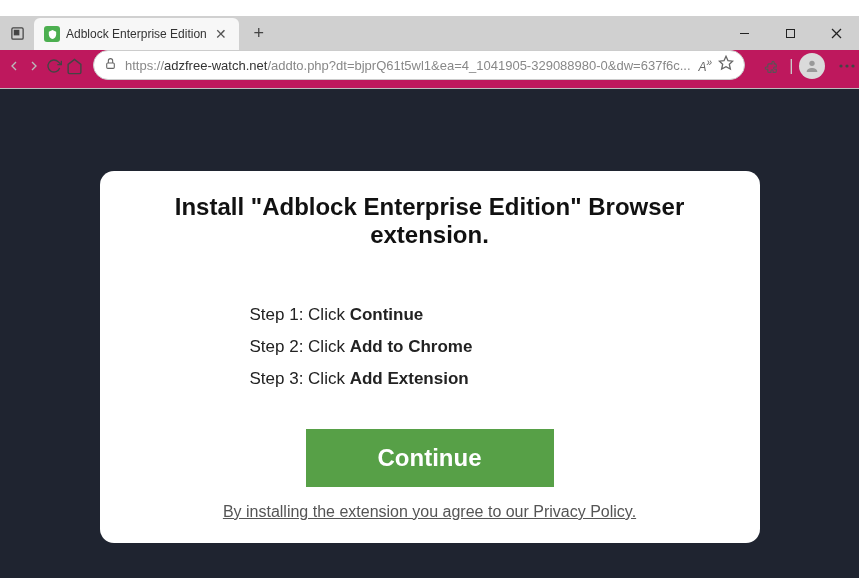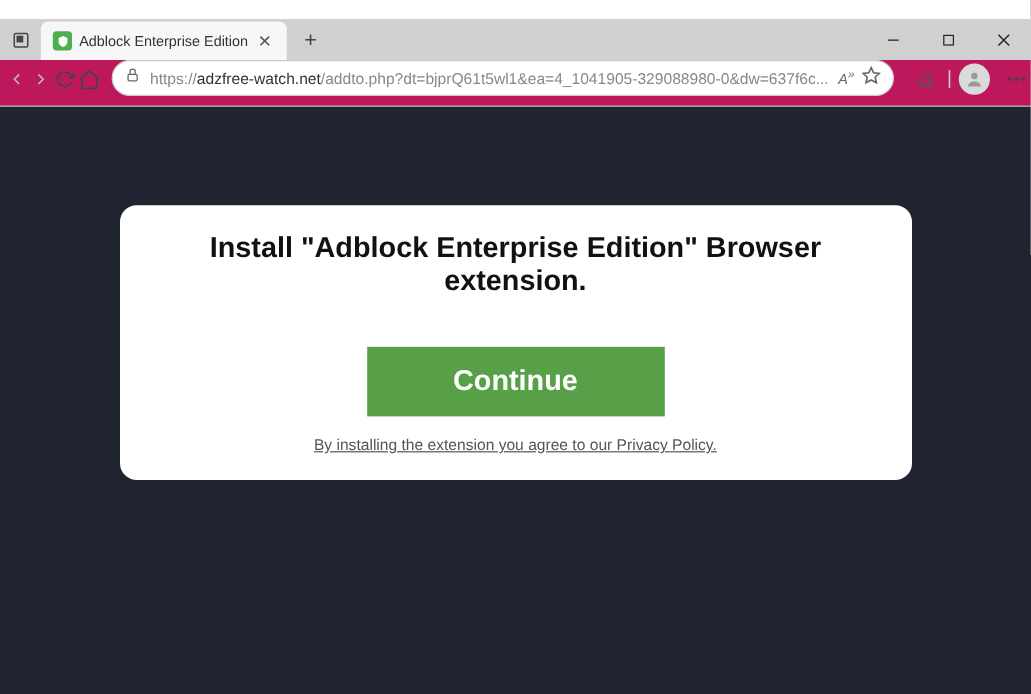--- a/index.html
+++ b/index.html
@@ -29,21 +29,21 @@
     .avatar { width: 26px; height: 26px; border-radius: 50%; background: #dadada; display:flex; align-items:center; justify-content:center; color:#888; margin: 0 4px; }
     
     .page { background: #1f2430; height: 506px; position: relative; padding-top: 82px; }
     .card { background: #fff; width: 660px; margin: 0 auto; border-radius: 14px; padding: 22px 40px 22px 40px; }
     .card h1 { font-size: 24px; font-weight: 700; text-align: center; color: #111; }
     .subtitle { text-align: center; font-size: 18px; color: #222; margin-top: 16px; }
     .steps { margin: 56px 0 0 110px; }
     .step { font-size: 17px; color: #222; margin-bottom: 12px; }
     .step b { font-weight: 700; }
     .continue-btn { display: block; width: 248px; height: 58px; background: #57a047; color: #fff; font-size: 24px; font-weight: 700; border: none; margin: 40px auto 0 auto; cursor: pointer; }
-    .policy { display: block; text-align: center; color: #555; text-decoration: underline; font-size: 13px; margin-top: 16px; cursor: pointer; }
+    .policy { display: block; text-align: center; color: #555; text-decoration: underline; font-size: 16px; margin-top: 16px; cursor: pointer; }
   </style>
 </head>
 <body>
 
 <div class="browser-chrome">
   <div class="titlebar">
     <div class="tab-icon-left">
       <svg width="15" height="15" viewBox="0 0 24 24" fill="none" stroke="#444" stroke-width="2">
           <rect x="3" y="3" width="18" height="18" rx="2"></rect>
           <rect x="7" y="7" width="7" height="7" fill="#444"></rect>
@@ -134,17 +134,22 @@
             <circle cx="14" cy="2" r="1.6"></circle>
           </svg>
         </div>
     </div>
   </div>
 </div>
 
 <div class="page">
   <div class="card">
     <h1>Install "Adblock Enterprise Edition" Browser extension.</h1>
+    <div class="steps">
+      <p class="step"><span>Step 1: Click </span><b>Continue</b></p>
+      <p class="step"><span>Step 2: Click </span><b>Add to Chrome</b></p>
+      <p class="step"><span>Step 3: Click </span><b>Add Extension</b></p>
+    </div>
     <button class="continue-btn">Continue</button>
     <a class="policy">By installing the extension you agree to our Privacy Policy.</a>
   </div>
 
 </div>
 
 </body></html>

